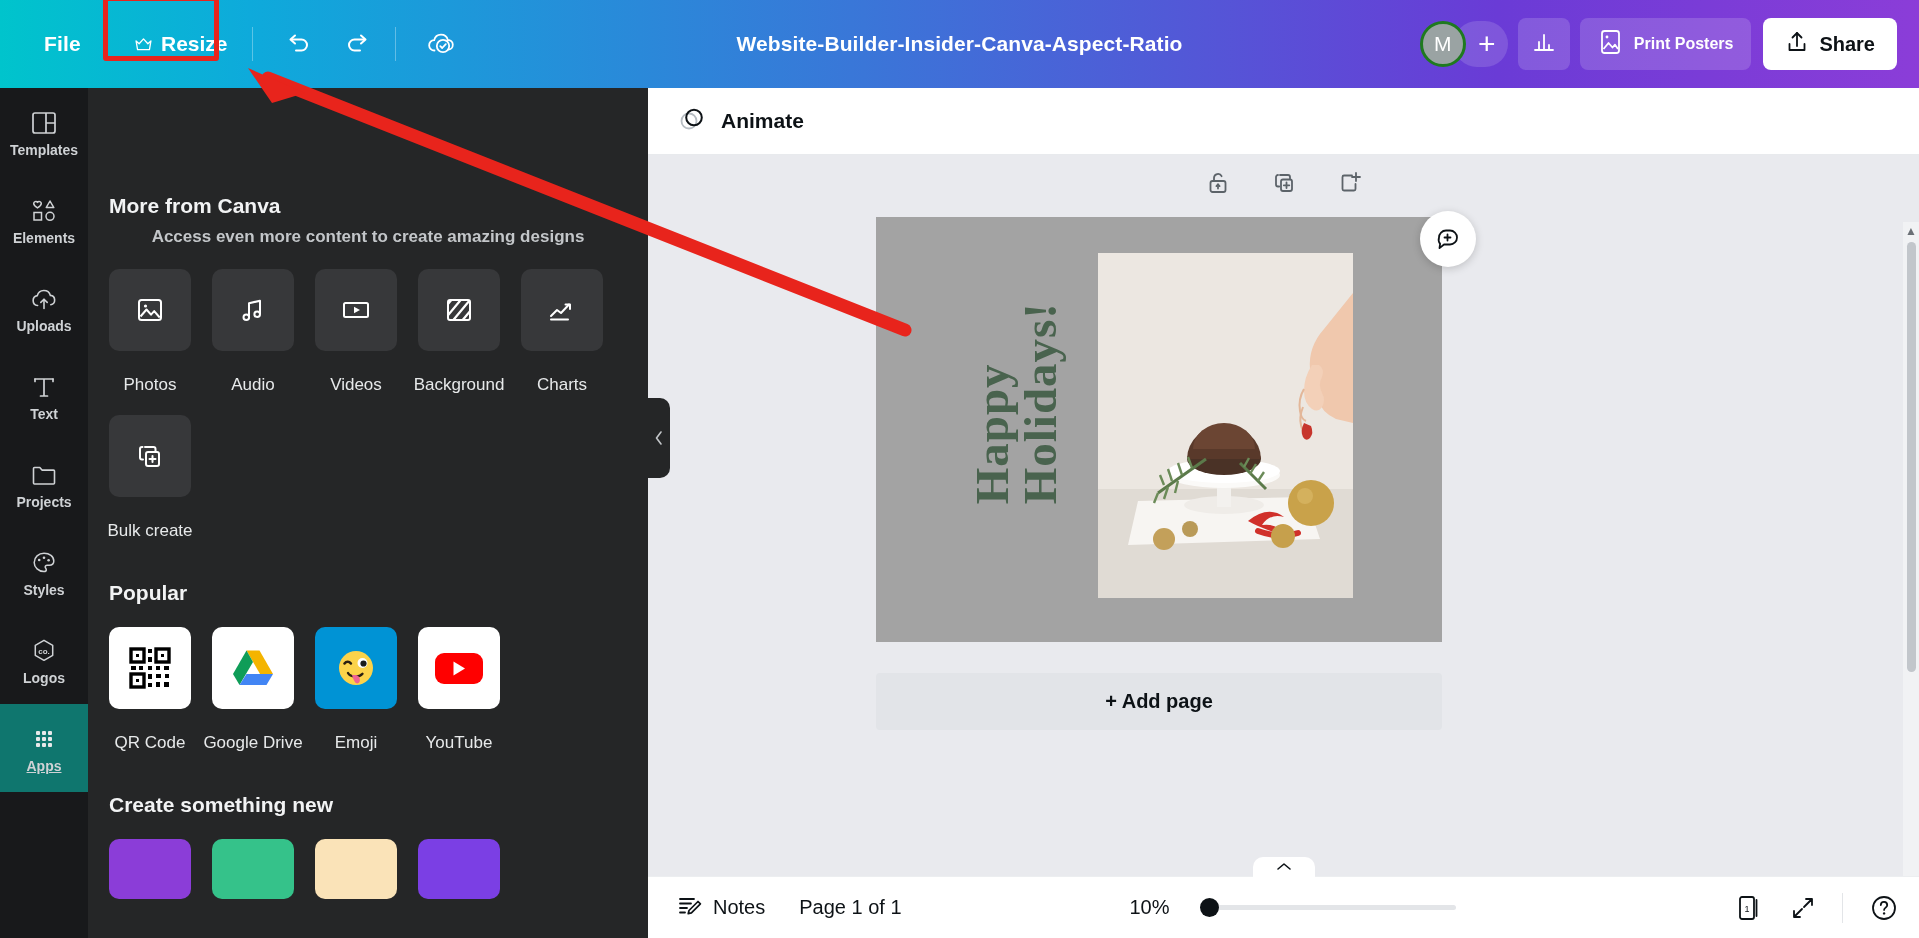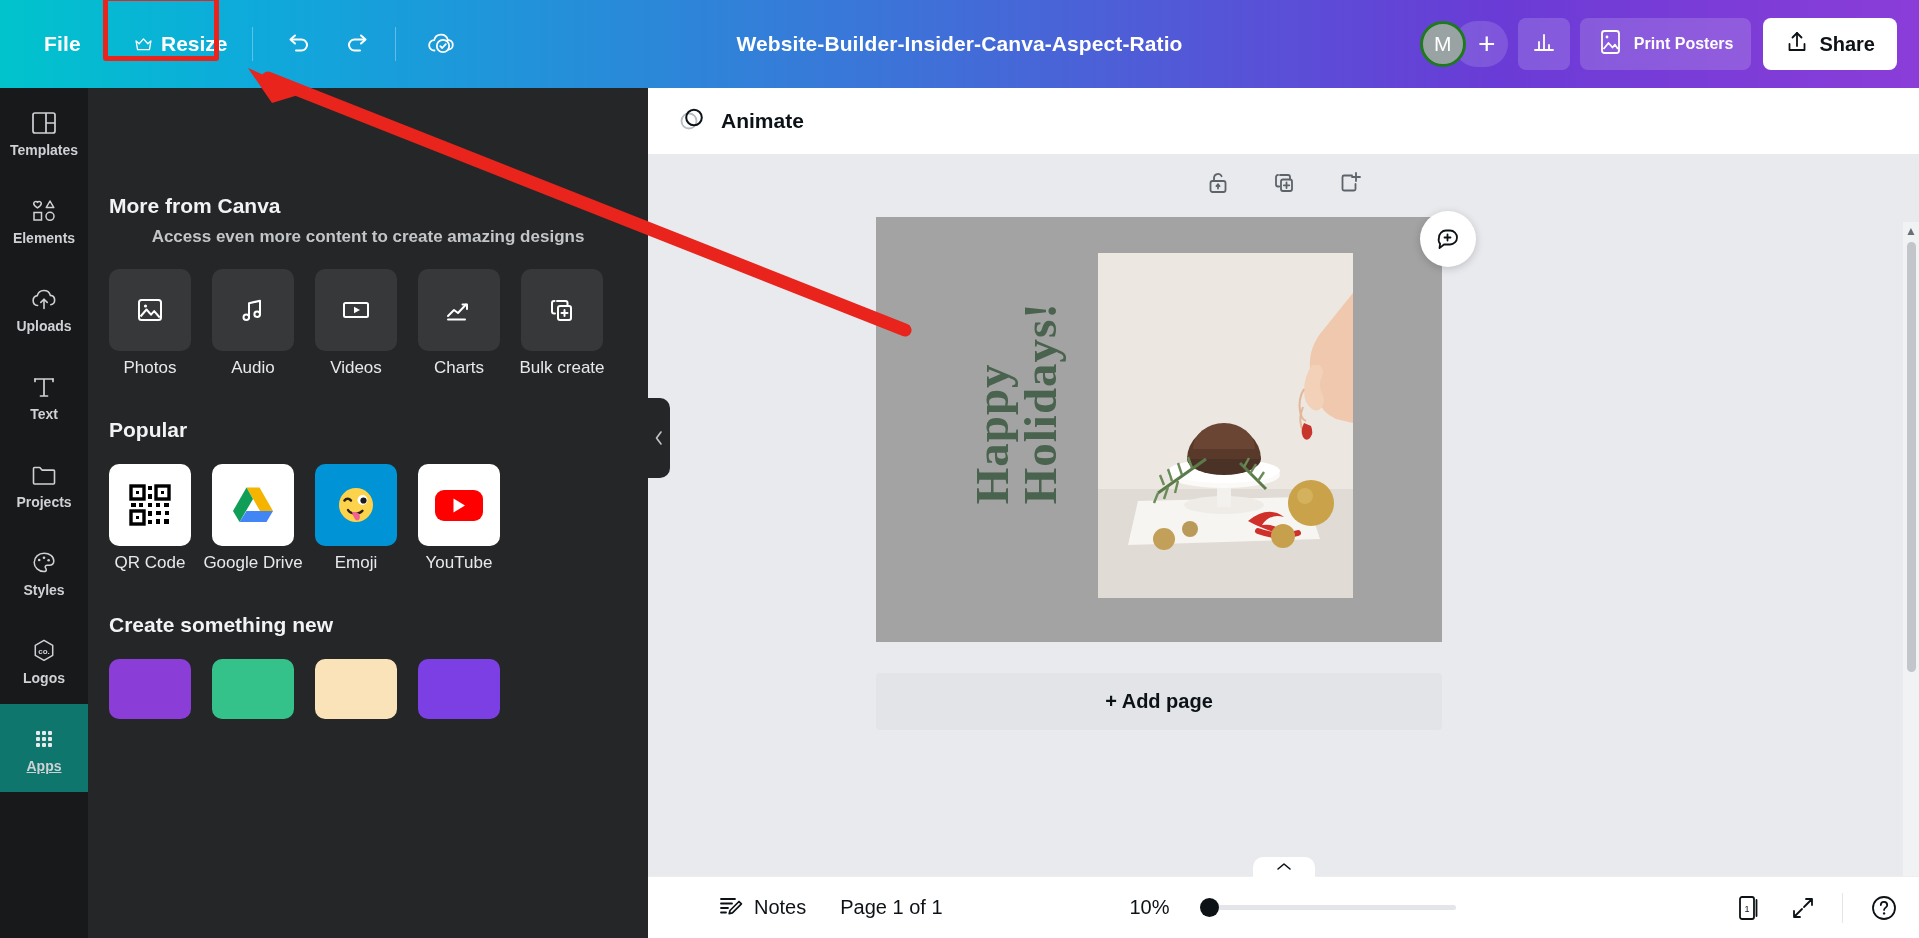--- a/index.html
+++ b/index.html
@@ -107,21 +107,21 @@
   .sec { padding: 0 21px; }
   .tilegrid { display: flex; flex-wrap: wrap; gap: 20px 21px; margin-top: 22px; }
   .tile { width: 82px; display: flex; flex-direction: column; align-items: center; cursor: pointer; }
   .tile-sq {
     width: 82px; height: 82px; border-radius: 10px; background: #37383a;
     display: flex; align-items: center; justify-content: center;
   }
   .tile-sq.white { background: #fff; }
   .tile-sq.blue { background: #0093d5; }
   .tile-sq.red { background: #fff; }
-  .tile-label { color: #e7e9ea; font-size: 17px; margin-top: 7px; text-align: center; white-space: nowrap; }
+  .tile-label { color: #e7e9ea; font-size: 17px; margin-top: 24px; text-align: center; white-space: nowrap; }
   .new-grid { display: flex; gap: 21px; margin-top: 22px; }
   .new-tile { width: 82px; height: 60px; border-radius: 10px; }
 
   
   .collapse {
     position: absolute; left: 648px; top: 398px; width: 22px; height: 80px;
     background: #252627; border-radius: 0 10px 10px 0;
     display: flex; align-items: center; justify-content: center;
     color: #c3c6c9; font-size: 15px; cursor: pointer; z-index: 16;
   }
@@ -185,21 +185,20 @@
     background: #f1f2f4; display: flex; flex-direction: column;
     align-items: center; justify-content: space-between; color: #6b7076; font-size: 12px; padding: 2px 0;
   }
   .vthumb { position:absolute; right: 3px; top: 20px; width: 9px; height: 430px; background: #c2c6cb; border-radius: 5px; }
 
   
   .bottombar {
     position: absolute; left: 648px; bottom: 0; width: 1271px; height: 62px;
     background: #fff; display: flex; align-items: center; z-index: 25;
     border-top: 1px solid #eceef0;
-    padding-left: 41px;
   }
   .notes-btn { display: flex; align-items: center; gap: 11px; margin-left: 28px; cursor: pointer; }
   .notes-label { font-size: 20px; color: #0d1216; }
   .pagecount { font-size: 20px; color: #0d1216; margin-left: 34px; }
   .zoom-group { position: absolute; left: 50%; transform: translateX(-50%); display: flex; align-items: center; gap: 32px; }
   .zoom-pct { font-size: 20px; color: #0d1216; width: 58px; text-align: right; }
   .slider { position: relative; width: 254px; height: 5px; background: #e3e5e8; border-radius: 3px; cursor: pointer; }
   .slider-knob { position: absolute; left: -2px; top: -7px; width: 19px; height: 19px; border-radius: 50%; background: #0d1216; }
   .bb-right { position: absolute; right: 20px; display: flex; align-items: center; gap: 26px; }
   .bb-icon { cursor: pointer; display: flex; align-items: center; justify-content: center; }
@@ -423,20 +422,36 @@
           <div class="tile">
             <div class="tile-sq">
               <svg width="34" height="34" viewBox="0 0 34 34">
                   <rect x="5" y="10" width="24" height="14" rx="1.5" fill="none" stroke="#fff" stroke-width="2"></rect>
                   <path d="M15 13.8l6 3.2-6 3.2z" fill="#fff"></path>
                 </svg>
             </div>
             <div class="tile-label">Videos</div>
           </div>
 
+          <div class="tile">
+            <div class="tile-sq">
+              <svg width="34" height="34" viewBox="0 0 34 34">
+                  <defs>
+                    <clipPath id="bgc">
+                      <rect x="6" y="7" width="22" height="20" rx="2"></rect>
+                    </clipPath>
+                  </defs>
+                  <g clip-path="url(#bgc)">
+                    <path d="M2 27L22 3M8 31L28 7M-4 23L16 -1M14 35L34 11" stroke="#fff" stroke-width="2.3"></path>
+                  </g>
+                  <rect x="6" y="7" width="22" height="20" rx="2" fill="none" stroke="#fff" stroke-width="2"></rect>
+                </svg>
+            </div>
+            <div class="tile-label">Background</div>
+          </div>
 
           <div class="tile">
             <div class="tile-sq">
               <svg width="34" height="34" viewBox="0 0 34 34">
                   <path d="M6 23l6-6 4 3 8-8.5" fill="none" stroke="#fff" stroke-width="2" stroke-linecap="round" stroke-linejoin="round"></path>
                   <path d="M20.5 11.5H25V16" fill="none" stroke="#fff" stroke-width="2" stroke-linecap="round" stroke-linejoin="round"></path>
                   <path d="M6 26.5h17" stroke="#fff" stroke-width="2" stroke-linecap="round"></path>
                 </svg>
             </div>
             <div class="tile-label">Charts</div>

